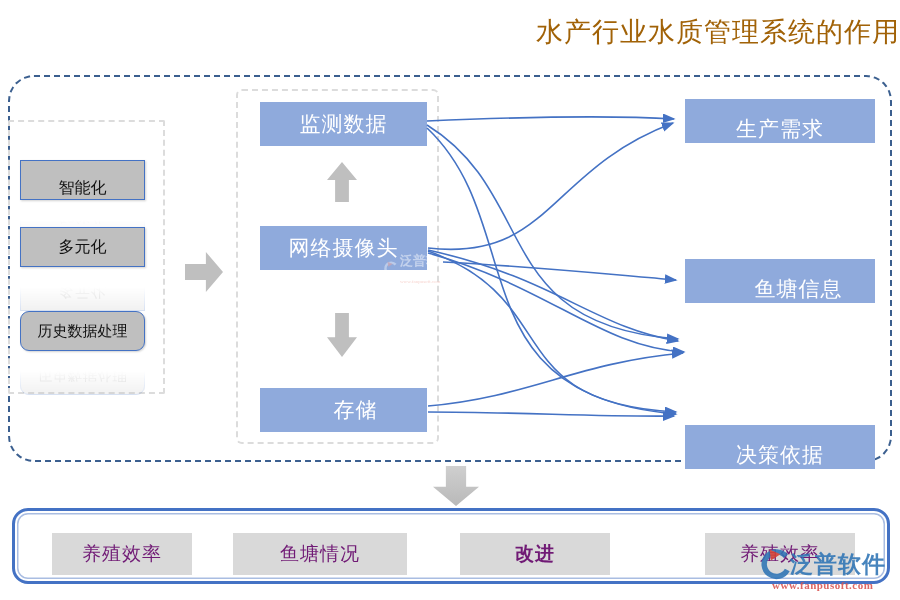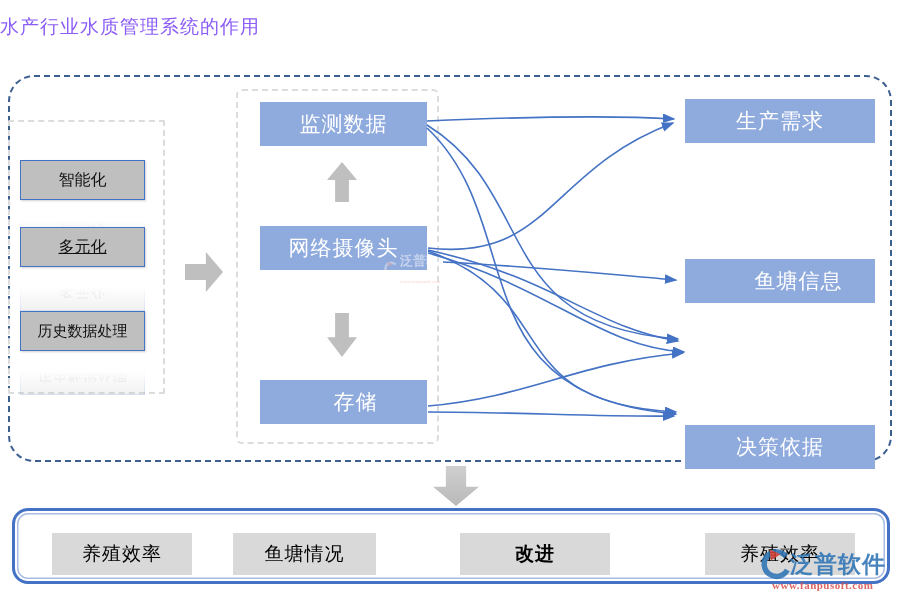--- a/index.html
+++ b/index.html
@@ -1,43 +1,43 @@
 <!DOCTYPE html>
 <html><head>
 <meta charset="utf-8">
 <style>
   * { margin:0; padding:0; box-sizing:border-box; }
   html,body { background:#fff; }
   body { font-family:"Liberation Serif","DejaVu Serif",serif; }
   .stage { position:relative; width:900px; height:600px; background:#fff; overflow:hidden; }
 
-  .title { position:absolute; left:0; top:14px; width:100%; text-align:left;
-           font-size:19px; color:#8b5cf6; letter-spacing:1px; }
+  .title { position:absolute; left:0; top:14px; width:100%; text-align:right;
+           font-size:27px; color:#a16207; letter-spacing:1px; }
 
   .outer-frame { position:absolute; left:8px; top:75px; width:884px; height:387px;
                  border:2px dashed #3b5f8f; border-radius:26px; }
 
   .panel-dashed { position:absolute; border:2px dashed #dcdcdc; background:transparent; }
   .panel-left   { left:8px;   top:120px; width:157px; height:274px; border-radius:2px; }
   .panel-mid    { left:236px; top:89px;  width:203px; height:355px; border-radius:6px; }
 
   .gray-node { position:absolute; left:20px; width:125px; height:40px;
                background:#bfbfbf; border:1.5px solid #4472C4;
                display:flex; align-items:center; justify-content:center;
                font-size:16px; color:#111;
                box-shadow:1px 1px 2px rgba(0,0,0,.18);
                -webkit-box-reflect: below 4px linear-gradient(rgba(0,0,0,.22), transparent 60%); }
-  .gn-0 { top:160px; } .gn-1 { top:227px;text-decoration:underline; } .gn-2 { top:311px; font-size:15px; }
+  .gn-0 { top:160px;align-items:flex-end; } .gn-1 { top:227px; } .gn-2 { top:311px; font-size:15px;border-radius:9px; }
 
   .blue-node { position:absolute; background:#8faadc; color:#fff;
                display:flex; align-items:center; justify-content:center;
                font-size:21px; letter-spacing:1px; }
   .mid-node   { left:260px; width:167px; height:44px; }
-  .mn-0 { top:102px; } .mn-1 { top:226px; } .mn-2 { top:380px;padding-left:24px; }
-  .right-node { left:685px; width:190px; height:44px; }
+  .mn-0 { top:102px; } .mn-1 { top:226px; } .mn-2 { top:388px;padding-left:24px; }
+  .right-node { left:685px; width:190px; height:44px;align-items:flex-end; }
   .rn-0 { top:99px; } .rn-1 { top:259px;padding-left:37px; } .rn-2 { top:319px; } .rn-3 { top:395px;margin-top:30px; }
 
   .garrow { position:absolute; background:#bfbfbf;
             filter:drop-shadow(2px 3px 2px rgba(110,140,200,.55)); }
   .arrow-right { left:185px; top:252px; width:38px; height:40px;
       clip-path:polygon(0 30%,55% 30%,55% 0,100% 50%,55% 100%,55% 70%,0 70%); }
   .arrow-up    { left:327px; top:162px; width:30px; height:40px;
       clip-path:polygon(50% 0,100% 45%,73% 45%,73% 100%,27% 100%,27% 45%,0 45%); }
   .arrow-down-mid { left:327px; top:313px; width:30px; height:44px;
       clip-path:polygon(27% 0,73% 0,73% 55%,100% 55%,50% 100%,0 55%,27% 55%); }
@@ -45,24 +45,24 @@
       background:linear-gradient(#cfcfcf,#b9b9b9);
       clip-path:polygon(28% 0,72% 0,72% 52%,100% 52%,50% 100%,0 52%,28% 52%); }
 
   .connectors { position:absolute; left:0; top:0; width:900px; height:600px;
                 pointer-events:none; }
 
   .bottom-frame { position:absolute; left:12px; top:508px; width:878px; height:76px;
                   border:3px solid #4472C4; border-radius:16px;
                   box-shadow: inset 0 0 0 2px #fff, inset 0 0 0 3.5px #a9bde2; }
   .result-node { position:absolute; top:533px; width:150px; height:42px;
-                 background:#d9d9d9; color:#000000;
+                 background:#d9d9d9; color:#701a75;
                  display:flex; align-items:center; justify-content:center;
                  font-size:19px; letter-spacing:1px; }
-  .res-0 { left:52px; width:140px; } .res-1 { left:233px; width:143px; }
+  .res-0 { left:52px; width:140px; } .res-1 { left:233px; width:174px; }
   .res-2 { left:460px;font-weight:bold; } .res-3 { left:705px; }
 
   .wm-mid { position:absolute; left:383px; top:251px; opacity:.55;
             display:flex; align-items:center; gap:2px; pointer-events:none; }
   .wm-mid .wm-txt { font-size:13px; color:rgba(255,255,255,.85); font-weight:bold; line-height:1; }
   .wm-mid .wm-sub { font-size:5px; color:rgba(240,170,160,.9); line-height:1; }
 
   .wm-corner { position:absolute; left:760px; top:548px; width:136px; opacity:.88;
                pointer-events:none; }
   .wm-row { display:flex; align-items:center; }

